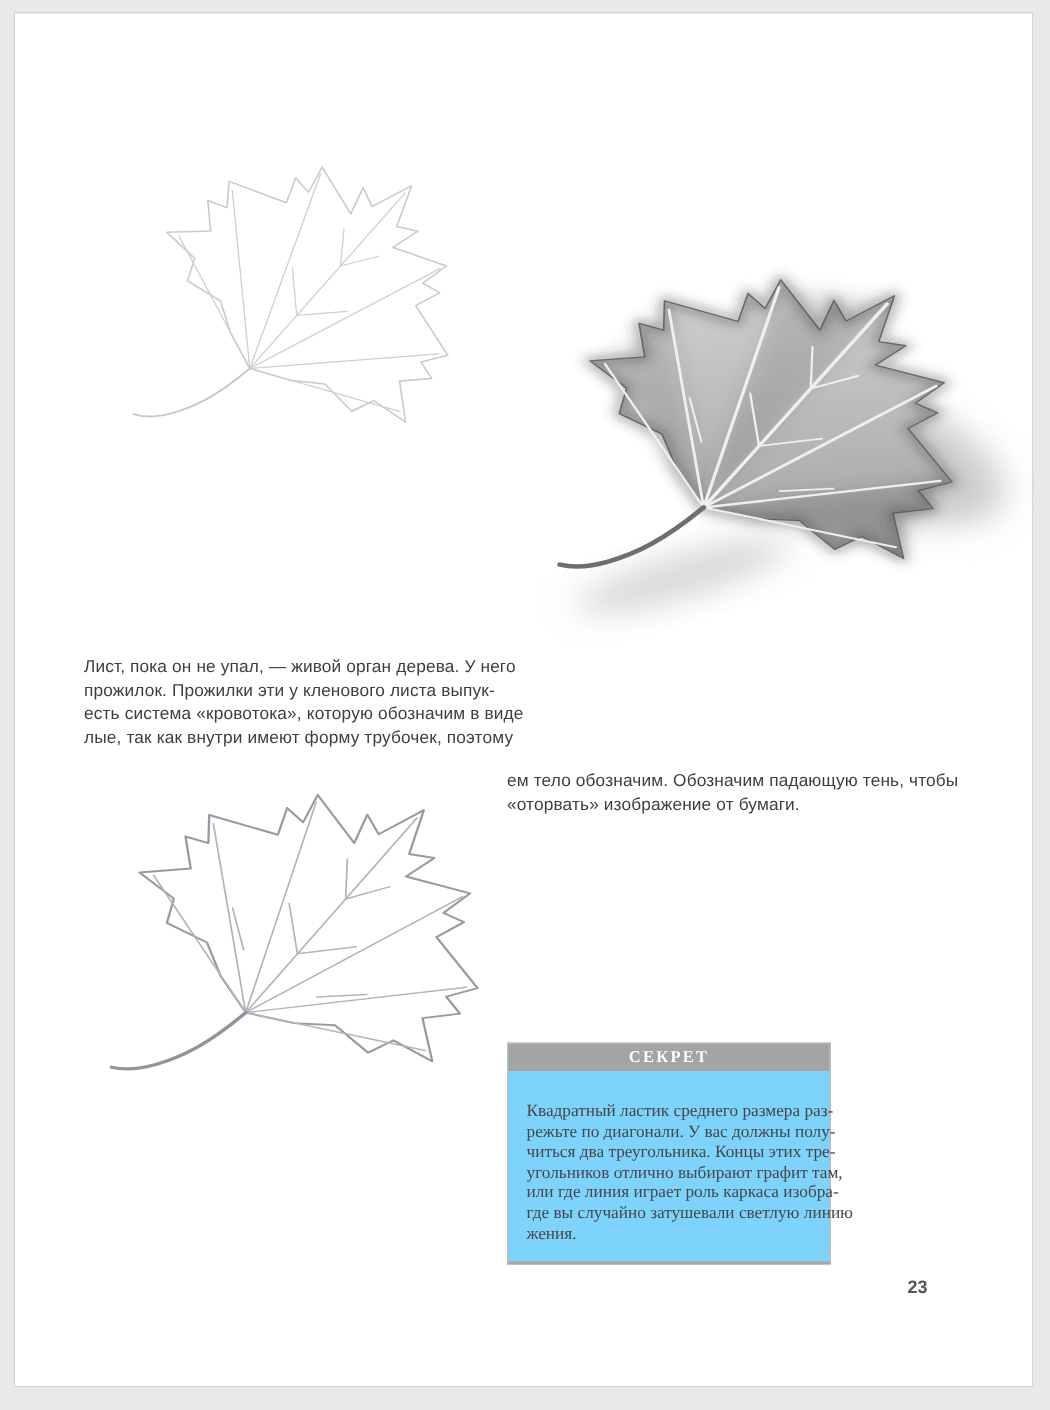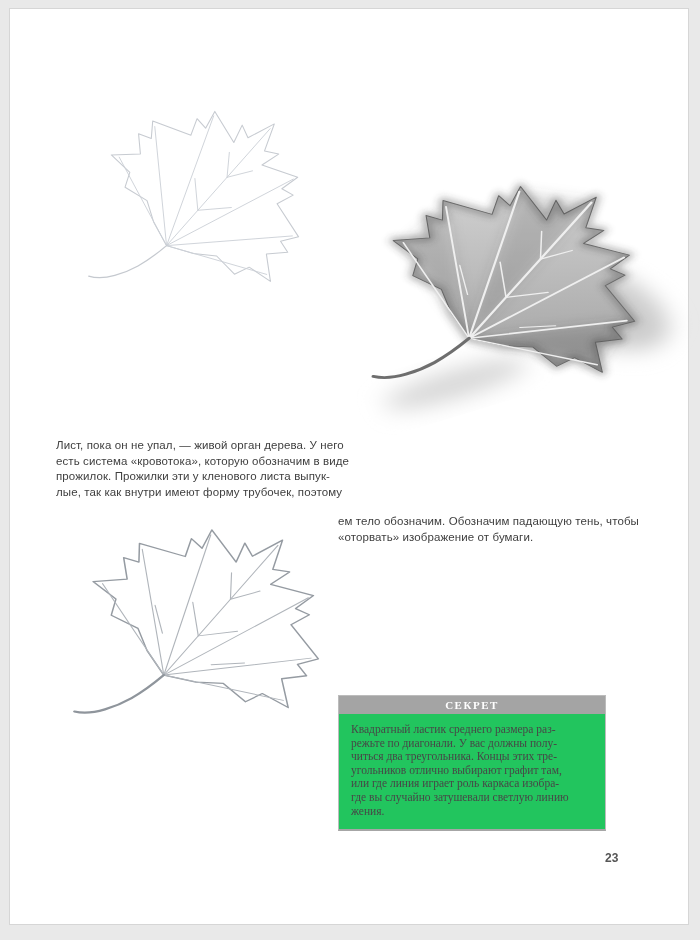--- a/index.html
+++ b/index.html
@@ -20,39 +20,39 @@
   .abs{position:absolute;}
   svg{overflow:visible;}
   .para{
     color:#3e3e3e;
     font-size:11.5px;
     line-height:15.5px;
     letter-spacing:0.1px;
   }
   .para div{white-space:nowrap;}
   .secret-box{
-    width:268px;
-    background:#22c55e;
+    width:216px;
+    background:#7dd3fc;
     border:1px solid #bcbcbc;
     border-bottom:2px solid #a6a6a6;
     box-sizing:border-box;
   }
   .secret-header{
     height:18px;
     line-height:18px;
     background:#a4a4a4;
     color:#ffffff;
     font-family:"Liberation Serif", serif;
     font-weight:bold;
     font-size:11px;
     letter-spacing:1.5px;
     text-align:center;
   }
   .secret-body{
-    padding:9px 12px 11px 12px;
+    padding:21px 12px 11px 12px;
     font-family:"Liberation Serif", serif;
     font-size:11.5px;
     line-height:13.6px;
     color:#474747;
   }
   .secret-body div{white-space:nowrap;}
   .page-number{
     font-size:12px;
     font-weight:bold;
     color:#565656;
@@ -126,22 +126,22 @@
           <path d="M110,78 L124,58" stroke-width="1.1"></path>
         <path d="M86,135 L66,118" stroke-width="1"></path>
           <path d="M134,135 L154,118" stroke-width="1"></path>
       </g>
       <path d="M110,165 C106,192 100,206 92,218 C86,227 79,232 74,234" fill="none" stroke="#6e6e6e" stroke-width="2.6"></path>
     </g>
   </svg>
 
   <div class="abs para" style="left:46px; top:394px; width:300px;margin-top:35px;">
     <div>Лист, пока он не упал, — живой орган дерева. У него</div>
+    <div>прожилок. Прожилки эти у кленового листа выпук-</div>
     <div>есть система «кровотока», которую обозначим в виде</div>
-    <div>прожилок. Прожилки эти у кленового листа выпук-</div>
     <div>лые, так как внутри имеют форму трубочек, поэтому</div>
   </div>
 
   <div class="abs para" style="left:328px; top:505px; width:325px;">
     <div>ем тело обозначим. Обозначим падающую тень, чтобы</div>
     <div>«оторвать» изображение от бумаги.</div>
   </div>
 
   <svg class="abs leaf-svg" style="left:52px; top:508px;" width="280" height="218" viewBox="30 20 220 200" preserveAspectRatio="none" xmlns="http://www.w3.org/2000/svg">
     <g transform="rotate(37 110 165)" fill="none" stroke-linejoin="round" stroke-linecap="round">

